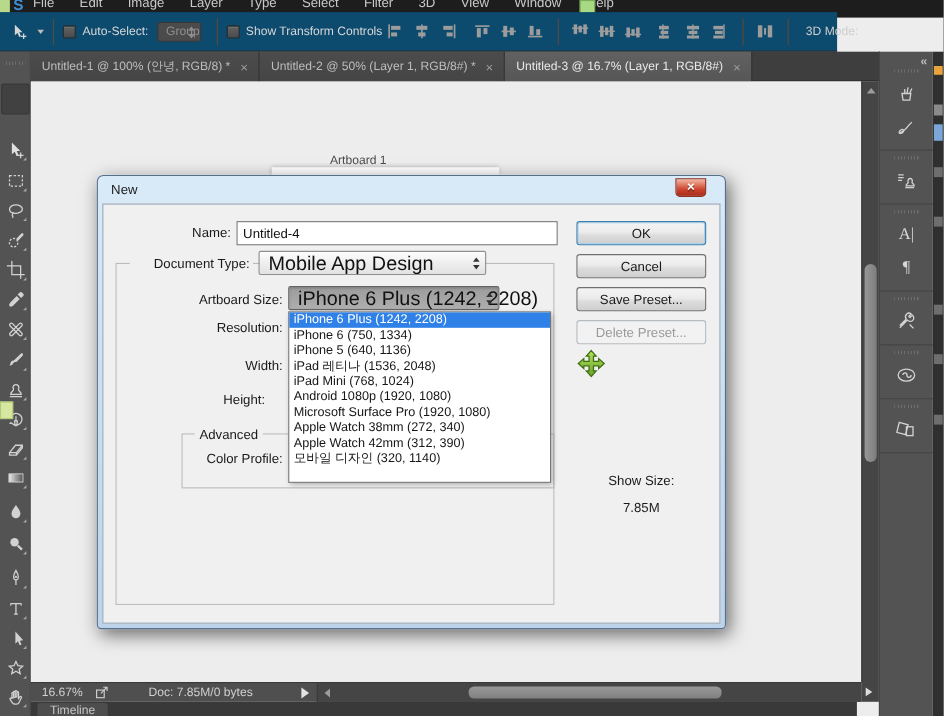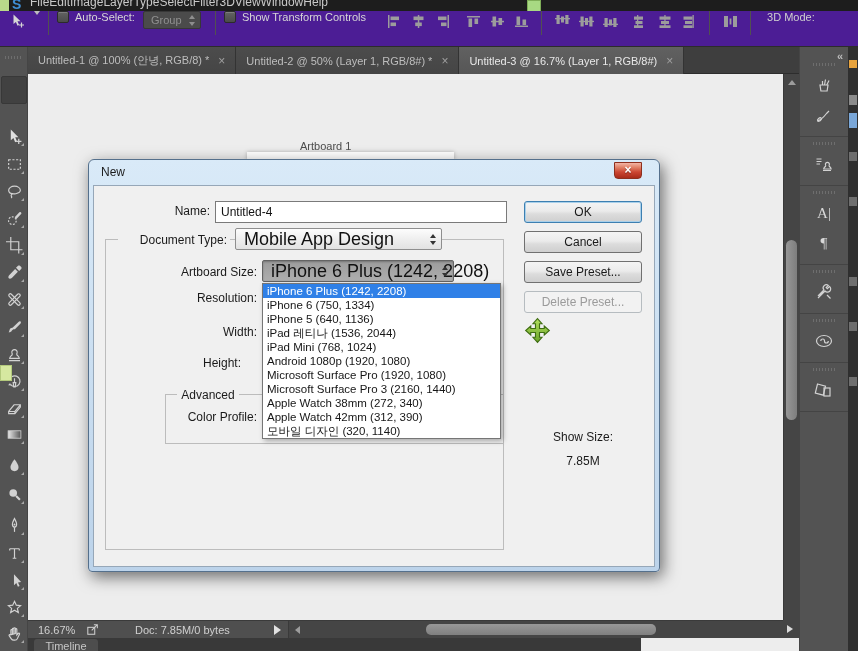--- a/index.html
+++ b/index.html
@@ -1,27 +1,27 @@
 <!DOCTYPE html>
 <html><head>
 <meta charset="utf-8">
 <style>
 *{box-sizing:border-box;margin:0;padding:0}
 html,body{background:#222}
 #root{position:relative;width:858px;height:651px;overflow:hidden;background:#ededed;
   font-family:"Liberation Sans",sans-serif;color:#ddd}
 .abs{position:absolute}
 
-#menubar{left:0;top:0;width:858px;height:16px;background:#1d1d1d;overflow:hidden;display:flex;padding-left:30px}
+#menubar{left:0;top:0;width:858px;height:16px;background:#1d1d1d;overflow:hidden;display:flex;gap:23px;padding-left:30px}
 .menu-item{font-size:12px;color:#c9c9c9;height:18px;line-height:18px;transform:translateY(-7px);white-space:nowrap}
 #logo-green{left:0;top:0;width:9px;height:12px;background:#b9d98a}
 #logo-s{left:12px;top:-4px;color:#3f8fd6;font-weight:bold;font-size:14px}
 #menu-green{left:527px;top:0;width:14px;height:13px;background:#a8d983;border:1px solid #7fae58}
 
-#optionsbar{left:0;top:11px;width:858px;height:36px;background:#4c1d95;border-bottom:1px solid #2c2c2c;display:flex;}
+#optionsbar{left:0;top:11px;width:761px;height:36px;background:#0c4a6e;border-bottom:1px solid #2c2c2c;display:flex;align-items:center}
 .ob-sep{width:1px;height:24px;background:#333;border-right:1px solid #515151;margin:0 8px}
 .cb{width:12px;height:12px;background:linear-gradient(#626262,#4b4b4b);border:1px solid #2b2b2b;border-radius:2px;box-shadow:inset 0 1px rgba(255,255,255,.18);flex:none}
 .ob-label{font-size:11px;color:#d6d6d6;margin-left:6px;white-space:nowrap}
 #group-dd{margin-left:8px;width:58px;height:18px;background:#4b4b4b;border:1px solid #373737;border-radius:2px;color:#909090;font-size:11px;line-height:16px;padding-left:7px;position:relative}
 .updn{position:absolute;right:4px;top:3px;width:7px;height:11px}
 .updn i{position:absolute;left:0;width:0;height:0;border-left:3.5px solid transparent;border-right:3.5px solid transparent}
 .updn .u{top:0;border-bottom:4px solid #8e8e8e}
 .updn .d{bottom:0;border-top:4px solid #8e8e8e}
 .updn.dark .u{border-bottom-color:#333}.updn.dark .d{border-top-color:#333}
 .ob-ic{width:22px;height:20px;display:flex;align-items:center;justify-content:center;margin:0 1px;flex:none}
@@ -66,21 +66,21 @@
 #sb-export{position:absolute;left:58px;top:2px}
 #sb-export svg{width:14px;height:13px;stroke:#cfcfcf;fill:none;stroke-width:1.2}
 #sb-doc{position:absolute;left:107px;top:3px}
 #sb-arrow{position:absolute;left:246px;top:4px;width:0;height:0;border-top:5px solid transparent;border-bottom:5px solid transparent;border-left:7px solid #e2e2e2}
 #hscroll{position:absolute;left:260px;top:0;width:495px;height:17px;background:#454545;border-left:1px solid #3a3a3a}
 #hs-left{position:absolute;left:6px;top:5px;width:0;height:0;border-top:4px solid transparent;border-bottom:4px solid transparent;border-right:5px solid #9c9c9c}
 #hs-thumb{position:absolute;left:137px;top:3px;width:230px;height:11px;background:linear-gradient(#989898,#808080);border-radius:5px}
 #sb-corner{left:783px;top:620px;width:16px;height:18px;background:#454545}
 #sb-corner i{position:absolute;left:4px;top:5px;width:0;height:0;border-top:4px solid transparent;border-bottom:4px solid transparent;border-left:6px solid #dcdcdc}
 
-#timelinebar{left:28px;top:638px;width:613px;height:13px;background:#393939;overflow:hidden}
+#timelinebar{left:28px;top:638px;width:751px;height:13px;background:#393939;overflow:hidden}
 #timeline-tab{position:absolute;left:6px;top:1px;width:64px;height:14px;background:#4d4d4d;border-radius:3px 3px 0 0;color:#c6c6c6;font-size:11px;text-align:center;line-height:14px}
 
 #dlg{left:88px;top:159px;width:572px;height:413px;background:linear-gradient(#d9eaf8,#bcd3ea);border:1px solid #55708c;border-radius:6px 6px 4px 4px;box-shadow:3px 5px 16px rgba(0,0,0,.55),0 0 2px rgba(255,255,255,.7)}
 #dlg-title{position:absolute;left:12px;top:5px;font-size:12px;color:#1c1c1c}
 #dlg-close{position:absolute;right:17px;top:2px;width:28px;height:17px;background:linear-gradient(#f3b5a5,#e08066 30%,#cc4632 60%,#a82b19);border:1px solid #8d2f1e;border-radius:0 0 4px 4px;color:#fff;font-size:12px;font-weight:bold;text-align:center;line-height:15px;text-shadow:0 1px 1px rgba(0,0,0,.4)}
 #dlg-client{position:absolute;left:4px;right:4px;top:25px;bottom:4px;background:#f0f0f0;border:1px solid #96a7b8;color:#1a1a1a;font-size:12px}
 .lbl{position:absolute;text-align:right;white-space:nowrap;color:#1a1a1a}
 .gbox{position:absolute;border:1px solid #bcbcbc}
 .patch{background:#f0f0f0;padding:0 3px}
 #name-input{position:absolute;left:121px;top:15px;width:292px;height:22px;border:1px solid #7a7a7a;background:#fff;font-size:12px;font-family:"Liberation Sans",sans-serif;padding-left:5px;color:#111}
@@ -520,25 +520,24 @@
       <div class="lbl" style="left:24px;width:123px;top:170px">Height:</div>
 
       <div class="gbox" style="left:71px;top:208px;width:339px;height:50px"></div>
       <div class="lbl patch" style="left:83px;width:62px;top:202px;text-align:center">Advanced</div>
       <div class="lbl" style="left:40px;width:123px;top:224px">Color Profile:</div>
 
       <div id="popup">
         <div class="opt sel">iPhone 6 Plus (1242, 2208)</div>
         <div class="opt">iPhone 6 (750, 1334)</div>
         <div class="opt">iPhone 5 (640, 1136)</div>
-        <div class="opt">iPad 레티나 (1536, 2044)</div>
+        <div class="opt">iPad 레티나 (1536, 2048)</div>
         <div class="opt">iPad Mini (768, 1024)</div>
         <div class="opt">Android 1080p (1920, 1080)</div>
         <div class="opt">Microsoft Surface Pro (1920, 1080)</div>
-        <div class="opt">Microsoft Surface Pro 3 (2160, 1440)</div>
         <div class="opt">Apple Watch 38mm (272, 340)</div>
         <div class="opt">Apple Watch 42mm (312, 390)</div>
         <div class="opt">모바일 디자인 (320, 1140)</div>
       </div>
 
       <div class="btn default" style="top:15px">OK</div>
       <div class="btn" style="top:45px">Cancel</div>
       <div class="btn" style="top:75px">Save Preset...</div>
       <div class="btn disabled" style="top:105px">Delete Preset...</div>
 

